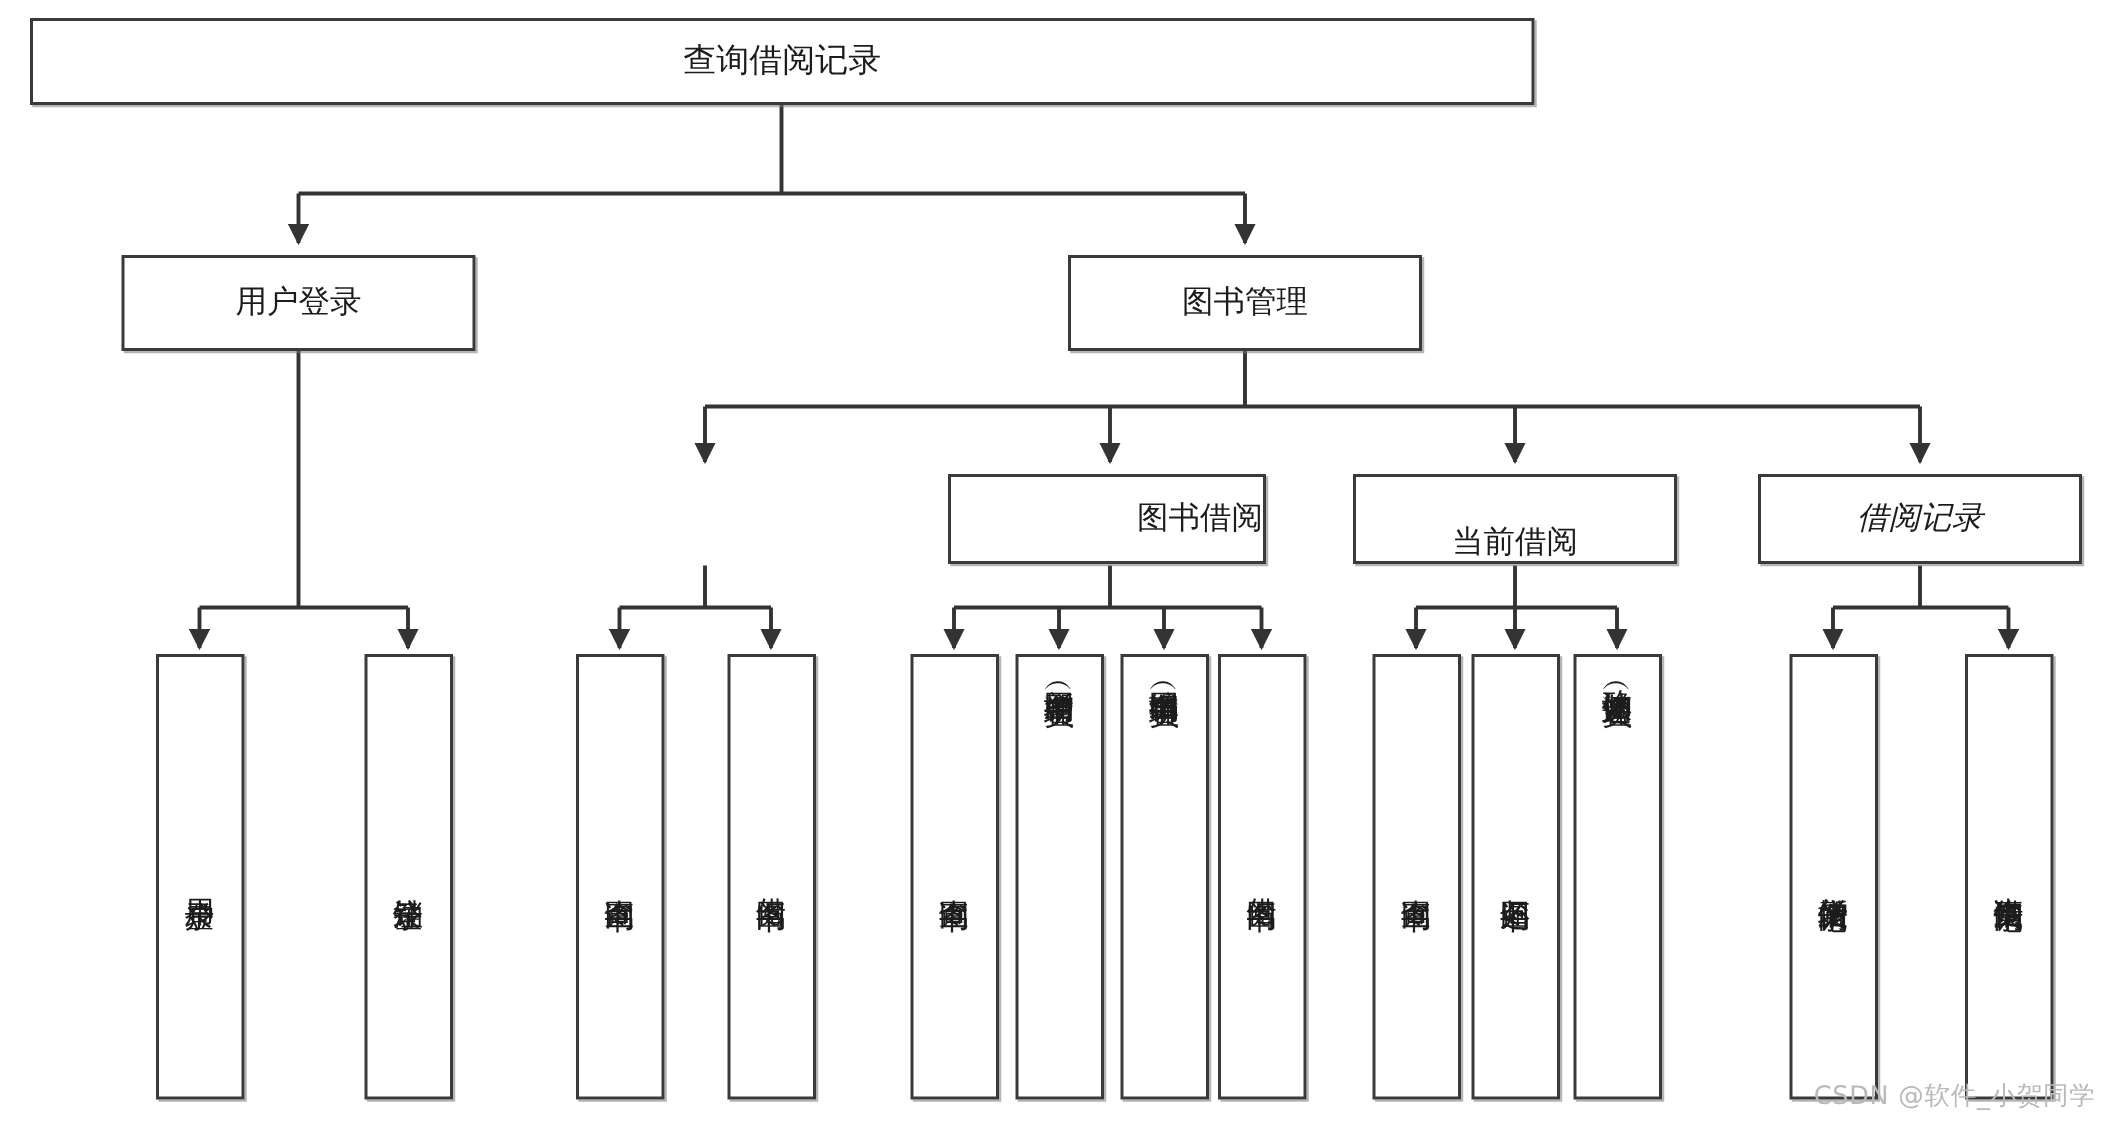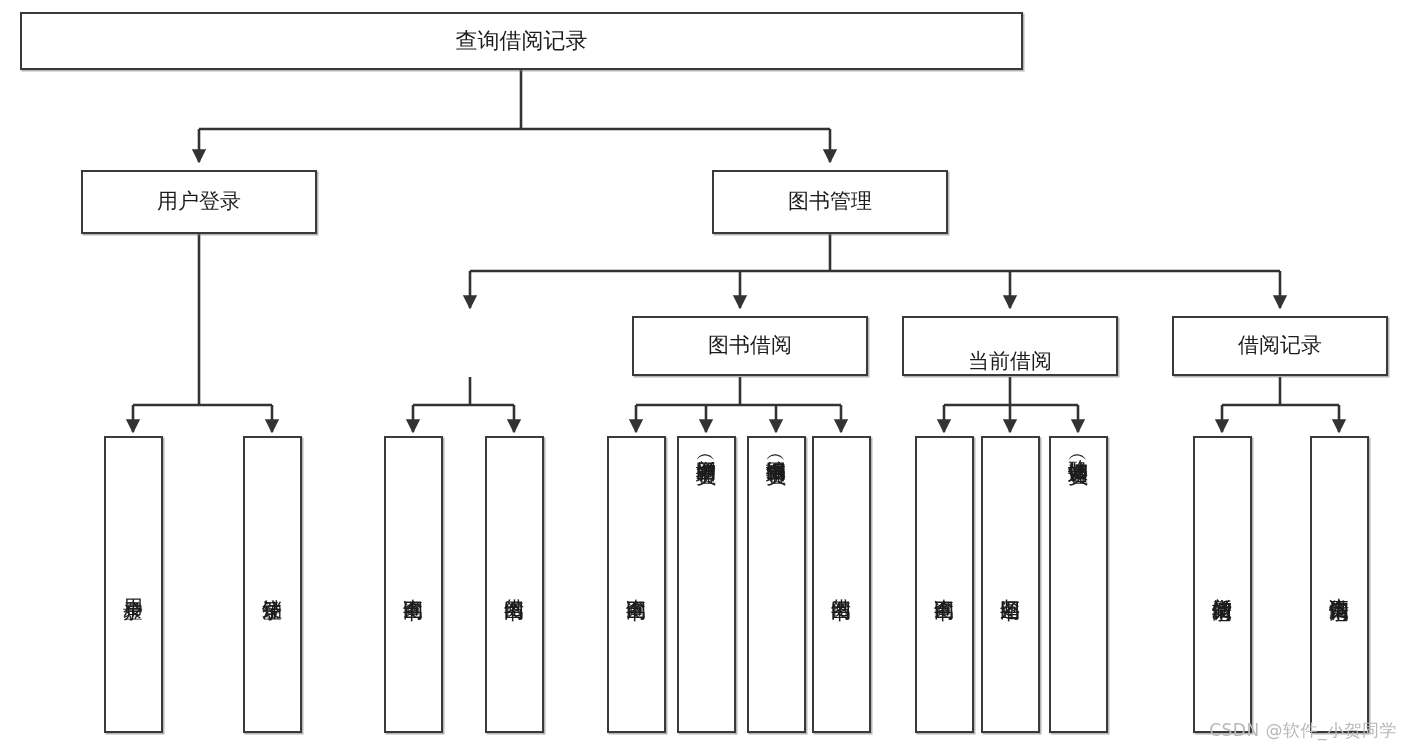--- a/index.html
+++ b/index.html
@@ -137,27 +137,27 @@
     <span class="label">查询借阅记录</span>
   </div>
 
   <div class="node horiz" style="left:81px; top:170px; width:236px; height:64px;">
     <span class="label">用户登录</span>
   </div>
   <div class="node horiz" style="left:712px; top:170px; width:236px; height:64px;">
     <span class="label">图书管理</span>
   </div>
 
-  <div class="node horiz" style="left:632px; top:316px; width:236px; height:60px;">
+  <div class="node horiz" style="left:632px; top:316px; width:212px; height:60px;justify-content:flex-end;">
     <span class="label">图书借阅</span>
   </div>
   <div class="node horiz" style="left:902px; top:316px; width:216px; height:60px;align-items:flex-end;">
     <span class="label">当前借阅</span>
   </div>
-  <div class="node horiz" style="left:1172px; top:316px; width:216px; height:60px;">
+  <div class="node horiz" style="left:1172px; top:316px; width:216px; height:60px;font-style:italic;">
     <span class="label">借阅记录</span>
   </div>
 
   <div class="node vert centered" style="left:104px; top:436px; width:59px; height:297px;">
     <span class="label">用户登录</span>
   </div>
   <div class="node vert centered" style="left:243px; top:436px; width:59px; height:297px;">
     <span class="label">注销登录</span>
   </div>
 

